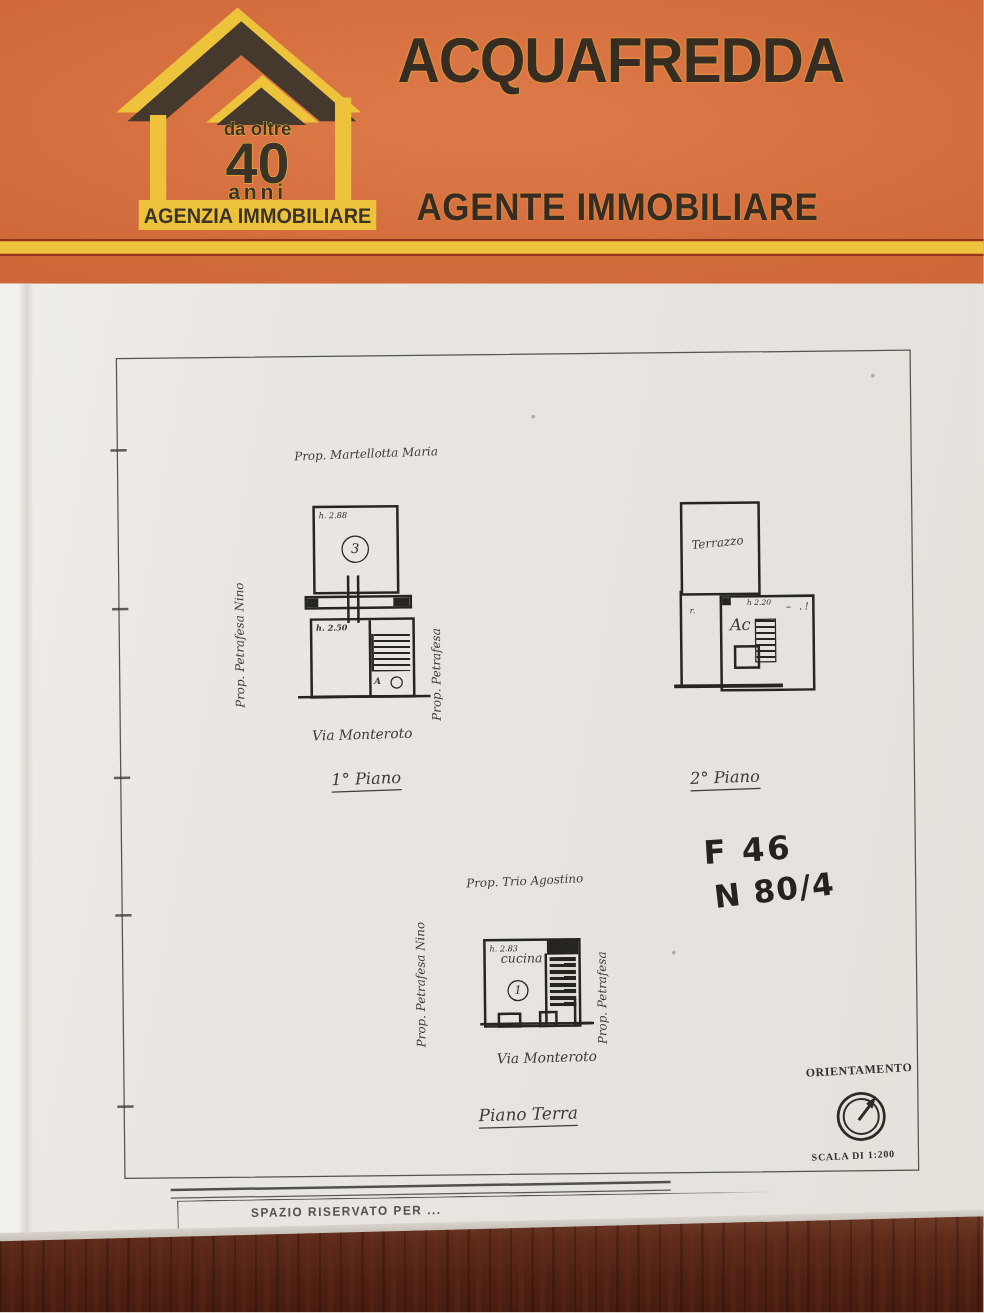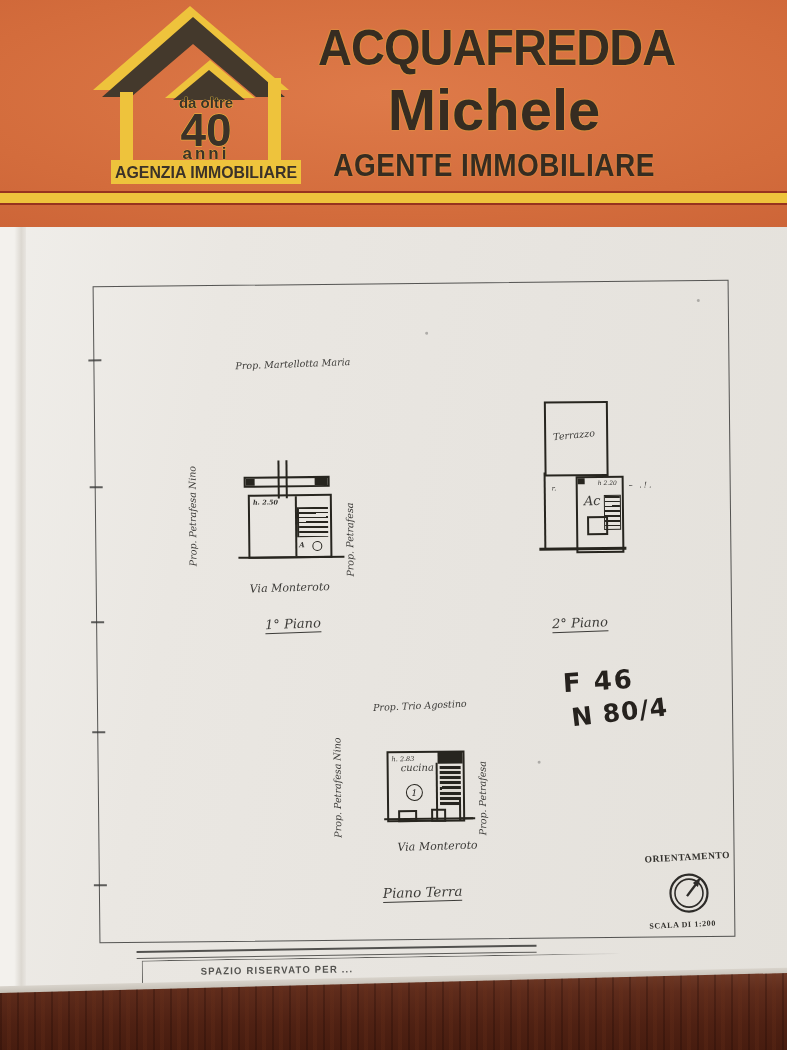--- a/index.html
+++ b/index.html
@@ -91,21 +91,20 @@
     <rect x="27" y="88" width="13" height="70" fill="#eec33c"></rect>
     <rect x="175" y="74" width="13" height="84" fill="#eec33c"></rect>
 
     <rect x="18" y="156" width="190" height="24" fill="#eec33c"></rect>
     <text x="113" y="104" text-anchor="middle" font-family="Liberation Sans, sans-serif" font-size="15" font-weight="700" fill="#3b3228" stroke="#eec33c" stroke-width="0.7" paint-order="stroke">da oltre</text>
     <text x="113" y="142" text-anchor="middle" font-family="Liberation Sans, sans-serif" font-size="46" font-weight="800" fill="#3b3228" stroke="#eec33c" stroke-width="0.8" paint-order="stroke">40</text>
     <text x="113" y="155" text-anchor="middle" font-family="Liberation Sans, sans-serif" font-size="17" font-weight="800" letter-spacing="3" fill="#3b3228" stroke="#eec33c" stroke-width="0.7" paint-order="stroke">anni</text>
     <text x="113" y="174" text-anchor="middle" font-family="Liberation Sans, sans-serif" font-size="17" font-weight="800" fill="#3b3228" textLength="182" lengthAdjust="spacingAndGlyphs">AGENZIA IMMOBILIARE</text>
   </svg>
   <div class="t1">ACQUAFREDDA</div>
-  <div class="t2">Michele</div>
   <div class="t3">AGENTE IMMOBILIARE</div>
   <div class="rule"></div>
 </div>
 
 <div class="paper"></div>
 <div class="fold"></div>
 
 <div class="doc">
 
   <div class="pbox">
@@ -115,20 +114,26 @@
     <div class="tick" style="top:444px;"></div>
     <div class="tick" style="top:597px;"></div>
   </div>
 
   <div class="speck" style="left:428px;top:332px;"></div>
   <div class="speck" style="left:700px;top:302px;"></div>
   <div class="speck" style="left:536px;top:762px;"></div>
 
   <div class="hw" style="position:absolute;left:238px;top:357px;font-size:9.5px;transform:rotate(-1.5deg);">Prop. Martellotta Maria</div>
 
+  <div class="wall" style="left:252px;top:403px;width:65px;height:67px;">
+    <div class="dim" style="left:3px;top:2px;">h. 2.88</div>
+    <div class="circ" style="left:21px;top:22px;width:20px;height:20px;font-size:10.5px;">
+      <span>3</span>
+    </div>
+  </div>
 
   <div class="wall" style="left:245px;top:475px;width:82px;height:7px;border-width:2px;">
     <div class="seg" style="left:0;top:0;width:9px;height:7px;"></div>
     <div class="seg" style="right:0;top:0;width:13px;height:7px;"></div>
   </div>
   <div class="seg" style="left:279px;top:459px;width:1.6px;height:38px;"></div>
   <div class="seg" style="left:287px;top:459px;width:1.6px;height:38px;"></div>
 
   <div class="wall" style="left:249px;top:493px;width:80px;height:60px;font-weight:bold;">
     <div class="dim" style="left:3px;top:2px;">h. 2.50</div>
@@ -144,21 +149,21 @@
 
   <div class="hw" style="position:absolute;left:250px;top:580px;font-size:11px;transform:rotate(-1deg);">Via Monteroto</div>
   <div class="hw underline" style="position:absolute;left:265px;top:615px;font-size:13px;transform:rotate(-1.5deg);">1° Piano</div>
 
   <div class="wall" style="left:546px;top:403px;width:60px;height:71px;">
     <div class="hw" style="position:absolute;left:7px;top:26px;font-size:9.5px;transform:rotate(-5deg);">Terrazzo</div>
   </div>
   <div class="seg" style="left:545px;top:474px;width:2.2px;height:76px;"></div>
   <div class="dim" style="left:553px;top:486px;">r.</div>
 
-  <div class="wall" style="left:577px;top:478px;width:44px;height:73px;">
+  <div class="wall" style="left:577px;top:478px;width:44px;height:73px;padding-left:28px;">
     <div class="dim" style="left:20px;top:1px;font-size:6px;">h 2.20</div>
     <div class="hw" style="position:absolute;left:6px;top:15px;font-size:13px;">Ac</div>
     <div class="stairs-light" style="left:26px;top:17px;width:15px;height:33px;border:1.5px solid #27251f;"></div>
     <div class="wall" style="left:9px;top:38px;width:17px;height:15px;border-width:2px;"></div>
     <div class="seg" style="left:0;top:0;width:7px;height:6px;"></div>
   </div>
   <div class="seg" style="left:540px;top:549px;width:87px;height:3px;"></div>
   <div class="dim" style="left:630px;top:483px;font-size:8px;letter-spacing:2px;">– .!.</div>
 
   <div class="hw underline" style="position:absolute;left:552px;top:617px;font-size:13px;transform:rotate(-1.5deg);">2° Piano</div>

